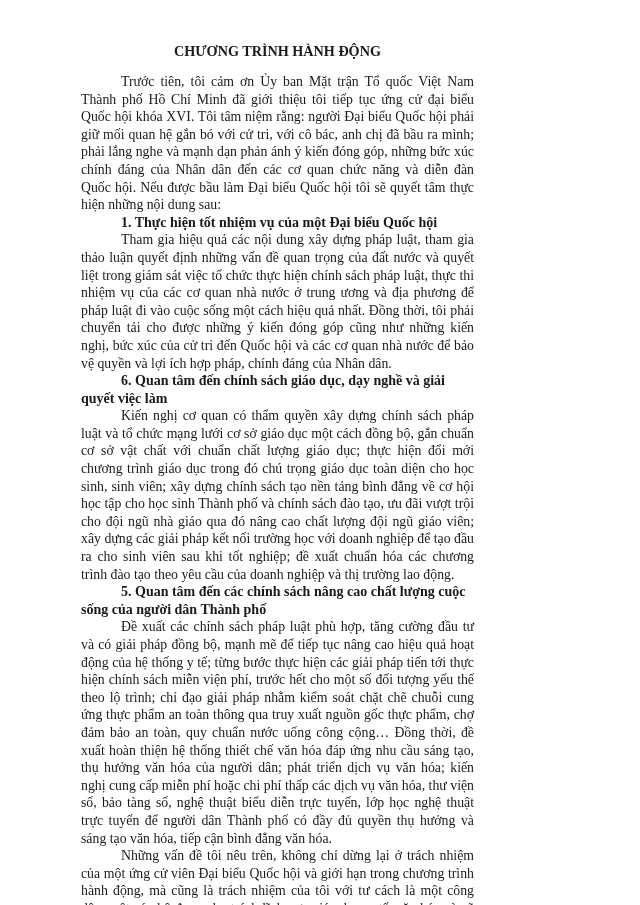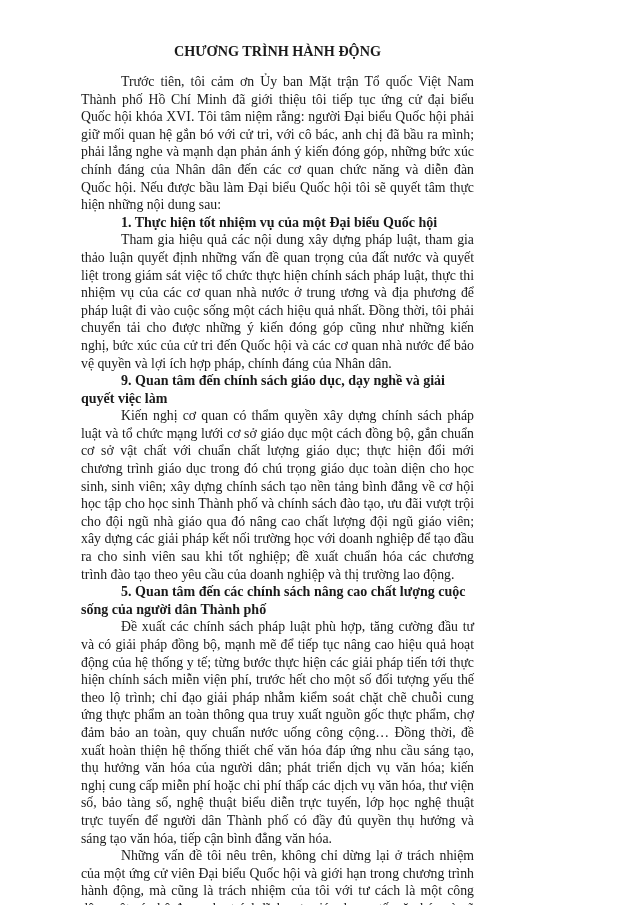--- a/index.html
+++ b/index.html
@@ -52,21 +52,21 @@
   <div class="title-block">
     <div class="title-line">CHƯƠNG TRÌNH HÀNH ĐỘNG</div>
   </div>
 
   <p class="body-para">Trước tiên, tôi cảm ơn Ủy ban Mặt trận Tổ quốc Việt Nam Thành phố Hồ Chí Minh đã giới thiệu tôi tiếp tục ứng cử đại biểu Quốc hội khóa XVI. Tôi tâm niệm rằng: người Đại biểu Quốc hội phải giữ mối quan hệ gắn bó với cử tri, với cô bác, anh chị đã bầu ra mình; phải lắng nghe và mạnh dạn phản ánh ý kiến đóng góp, những bức xúc chính đáng của Nhân dân đến các cơ quan chức năng và diễn đàn Quốc hội. Nếu được bầu làm Đại biểu Quốc hội tôi sẽ quyết tâm thực hiện những nội dung sau:</p>
 
   <h2 class="section-heading">1. Thực hiện tốt nhiệm vụ của một Đại biểu Quốc hội</h2>
 
   <p class="body-para">Tham gia hiệu quả các nội dung xây dựng pháp luật, tham gia thảo luận quyết định những vấn đề quan trọng của đất nước và quyết liệt trong giám sát việc tổ chức thực hiện chính sách pháp luật, thực thi nhiệm vụ của các cơ quan nhà nước ở trung ương và địa phương để pháp luật đi vào cuộc sống một cách hiệu quả nhất. Đồng thời, tôi phải chuyển tải cho được những ý kiến đóng góp cũng như những kiến nghị, bức xúc của cử tri đến Quốc hội và các cơ quan nhà nước để bảo vệ quyền và lợi ích hợp pháp, chính đáng của Nhân dân.</p>
 
-  <h2 class="section-heading">9. Quan tâm đến chính sách giáo dục, dạy nghề và giải quyết việc làm</h2>
+  <h2 class="section-heading">6. Quan tâm đến chính sách giáo dục, dạy nghề và giải quyết việc làm</h2>
 
   <p class="body-para">Kiến nghị cơ quan có thẩm quyền xây dựng chính sách pháp luật và tổ chức mạng lưới cơ sở giáo dục một cách đồng bộ, gắn chuẩn cơ sở vật chất với chuẩn chất lượng giáo dục; thực hiện đổi mới chương trình giáo dục trong đó chú trọng giáo dục toàn diện cho học sinh, sinh viên; xây dựng chính sách tạo nền tảng bình đẳng về cơ hội học tập cho học sinh Thành phố và chính sách đào tạo, ưu đãi vượt trội cho đội ngũ nhà giáo qua đó nâng cao chất lượng đội ngũ giáo viên; xây dựng các giải pháp kết nối trường học với doanh nghiệp để tạo đầu ra cho sinh viên sau khi tốt nghiệp; đề xuất chuẩn hóa các chương trình đào tạo theo yêu cầu của doanh nghiệp và thị trường lao động.</p>
 
   <h2 class="section-heading">5. Quan tâm đến các chính sách nâng cao chất lượng cuộc sống của người dân Thành phố</h2>
 
   <p class="body-para">Đề xuất các chính sách pháp luật phù hợp, tăng cường đầu tư và có giải pháp đồng bộ, mạnh mẽ để tiếp tục nâng cao hiệu quả hoạt động của hệ thống y tế; từng bước thực hiện các giải pháp tiến tới thực hiện chính sách miễn viện phí, trước hết cho một số đối tượng yếu thế theo lộ trình; chỉ đạo giải pháp nhằm kiểm soát chặt chẽ chuỗi cung ứng thực phẩm an toàn thông qua truy xuất nguồn gốc thực phẩm, chợ đảm bảo an toàn, quy chuẩn nước uống công cộng… Đồng thời, đề xuất hoàn thiện hệ thống thiết chế văn hóa đáp ứng nhu cầu sáng tạo, thụ hưởng văn hóa của người dân; phát triển dịch vụ văn hóa; kiến nghị cung cấp miễn phí hoặc chi phí thấp các dịch vụ văn hóa, thư viện số, bảo tàng số, nghệ thuật biểu diễn trực tuyến, lớp học nghệ thuật trực tuyến để người dân Thành phố có đầy đủ quyền thụ hưởng và sáng tạo văn hóa, tiếp cận bình đẳng văn hóa.</p>
 
   <p class="body-para">Những vấn đề tôi nêu trên, không chỉ dừng lại ở trách nhiệm của một ứng cử viên Đại biểu Quốc hội và giới hạn trong chương trình hành động, mà cũng là trách nhiệm của tôi với tư cách là một công dân, một cán bộ đang phụ trách lĩnh vực giáo dục, y tế, văn hóa và xã hội. Dù được hay không được nhân dân tín nhiệm bầu làm Đại biểu Quốc hội khóa XVI, tôi vẫn nguyện sẽ đem hết tâm huyết, kinh nghiệm và sự hiểu biết của mình nói lên tiếng nói trung thực, bức xúc của công dân trong các diễn đàn để góp phần xây dựng và hoàn thiện hệ thống pháp luật nhà nước góp phần xây dựng Nhà nước ta thực sự là Nhà nước pháp quyền của dân, do dân và vì dân./.</p>
 
 </div>

